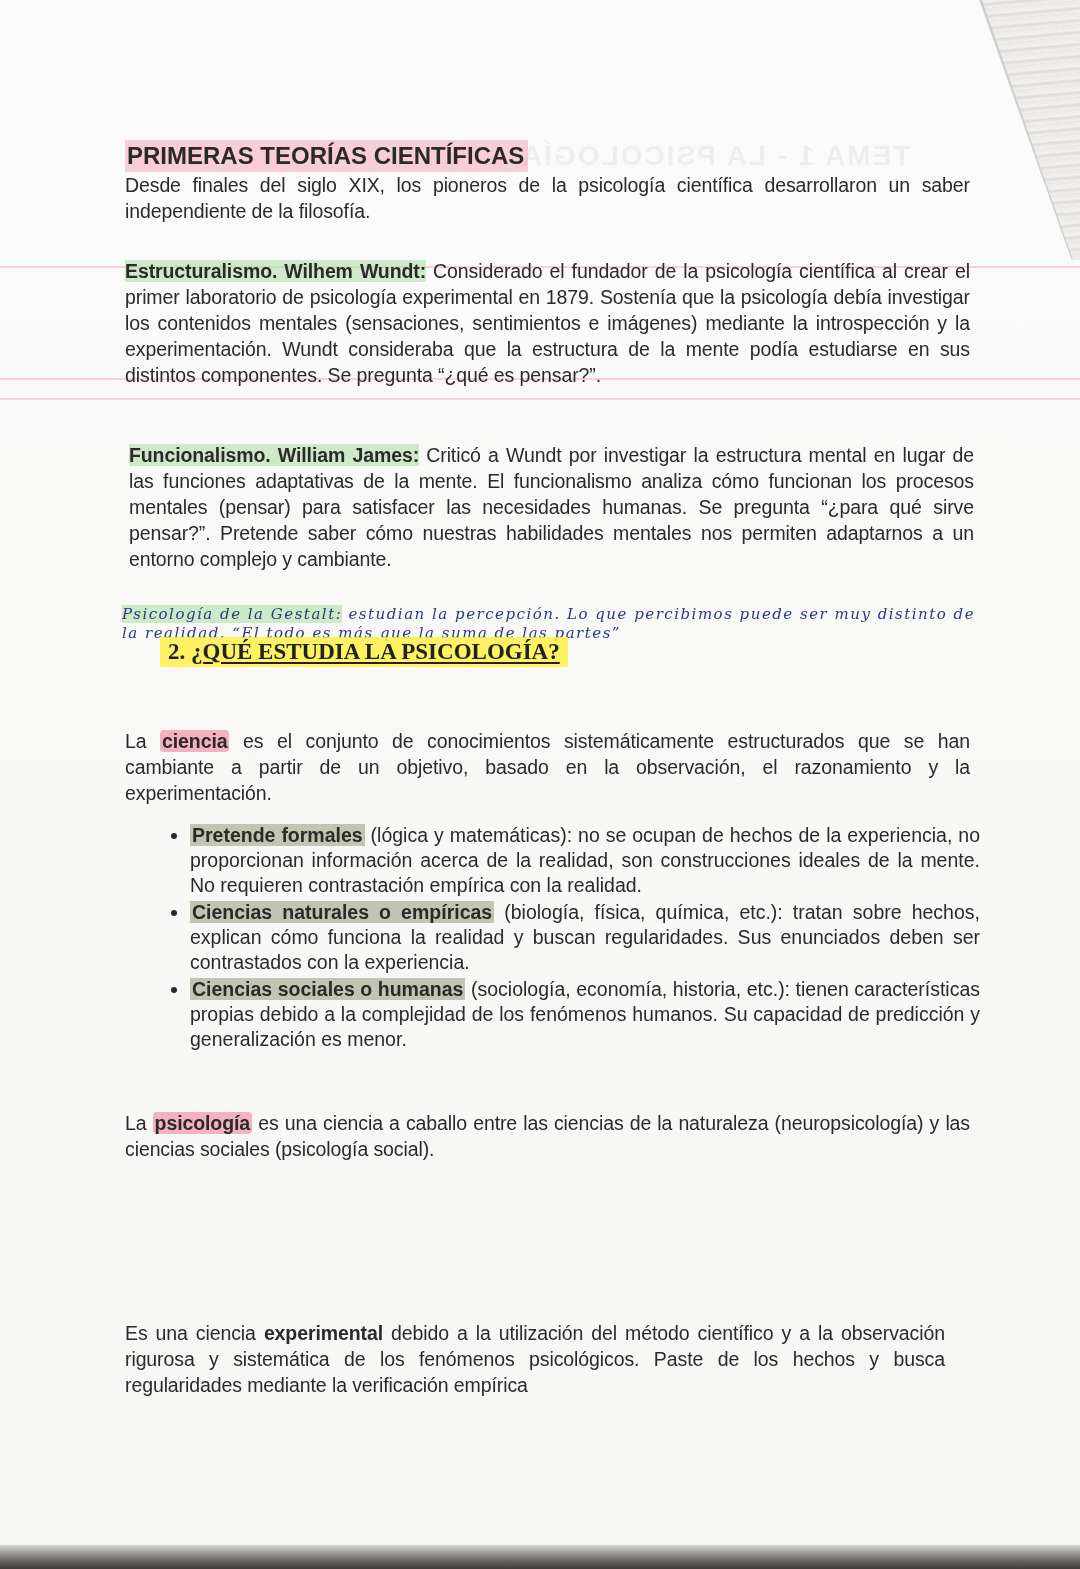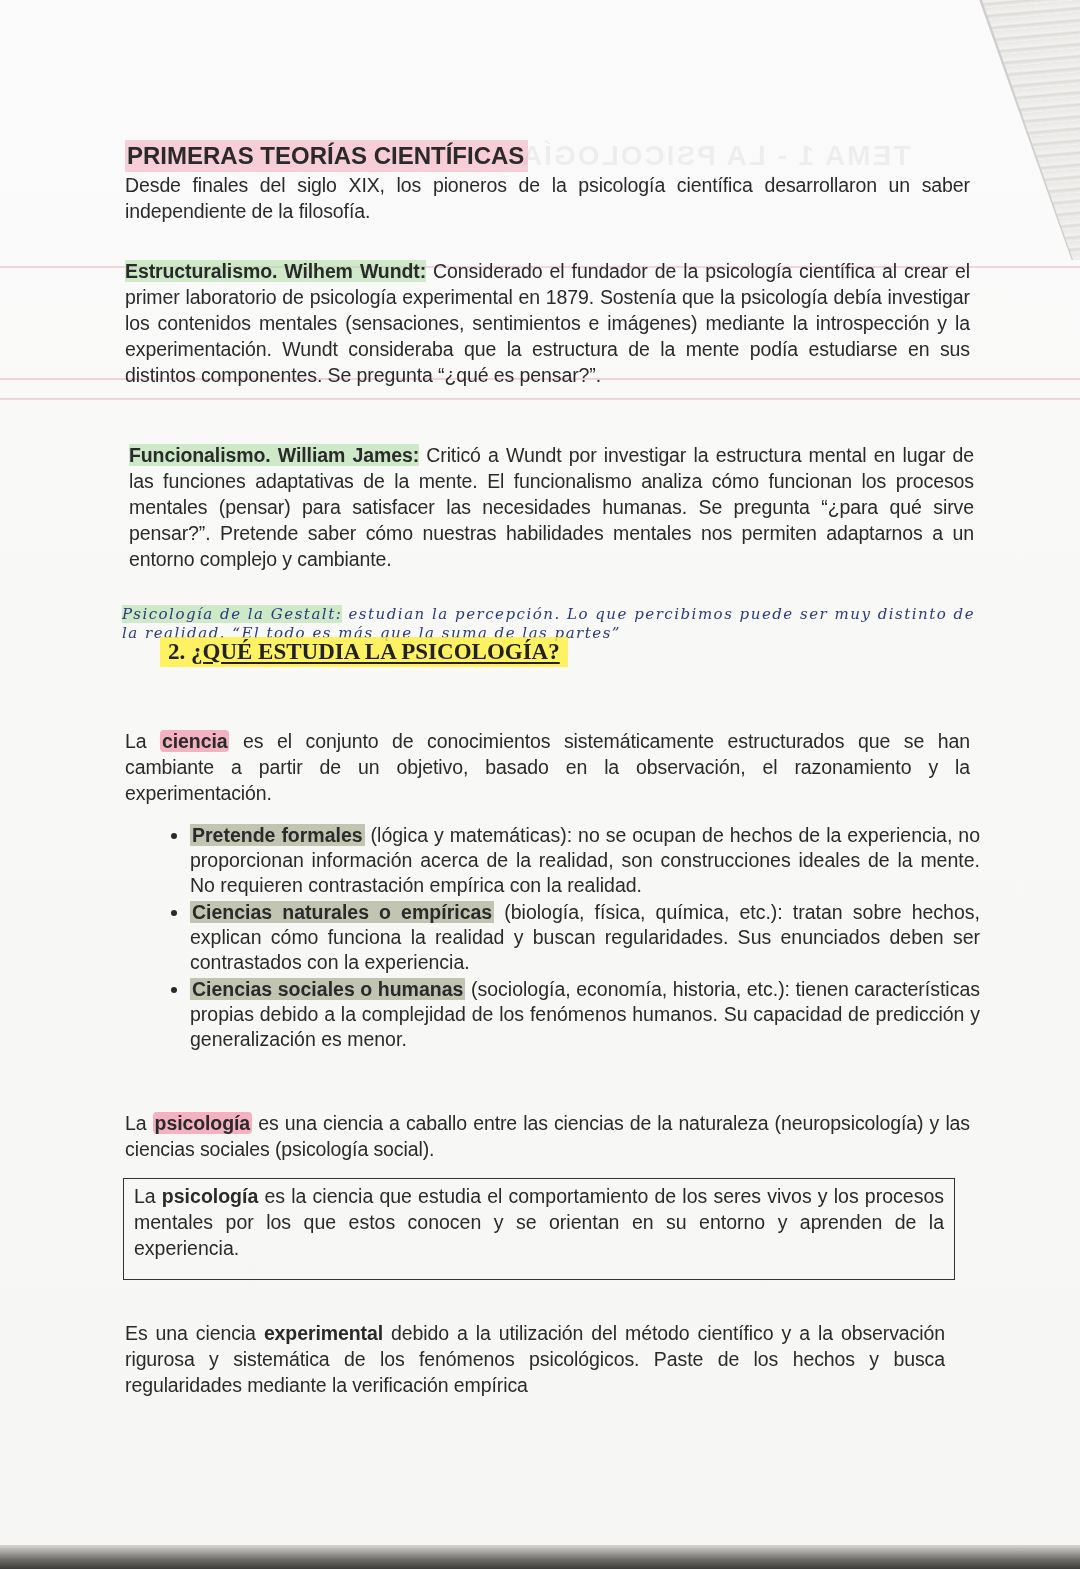--- a/index.html
+++ b/index.html
@@ -192,23 +192,20 @@
     </li>
     <li>
       <b class="hl-olive">Ciencias sociales o humanas</b><span> (sociología, economía, historia, etc.): tienen características propias debido a la complejidad de los fenómenos humanos. Su capacidad de predicción y generalización es menor.</span>
     </li>
   </ul>
 
   <p class="text-block" style="top:1110px;margin:0">
     <span>La </span><b class="hl-pink">psicología</b><span> es una ciencia a caballo entre las ciencias de la naturaleza (neuropsicología) y las ciencias sociales (psicología social).</span>
   </p>
 
-  <div class="def-box">
-    <span>La </span><b>psicología</b><span> es la ciencia que estudia el comportamiento de los seres vivos y los procesos mentales por los que estos conocen y se orientan en su entorno y aprenden de la experiencia.</span>
-  </div>
 
   <p class="text-block" style="top:1320px;margin:0;width:820px">
     <span>Es una ciencia </span><b>experimental</b><span> debido a la utilización del método científico y a la observación rigurosa y sistemática de los fenómenos psicológicos. Paste de los hechos y busca regularidades mediante la verificación empírica</span>
   </p>
 
 </div>
 
 <div class="corner-shadow"></div>
 <div class="corner"></div>
 <div class="bottom-edge"></div>

